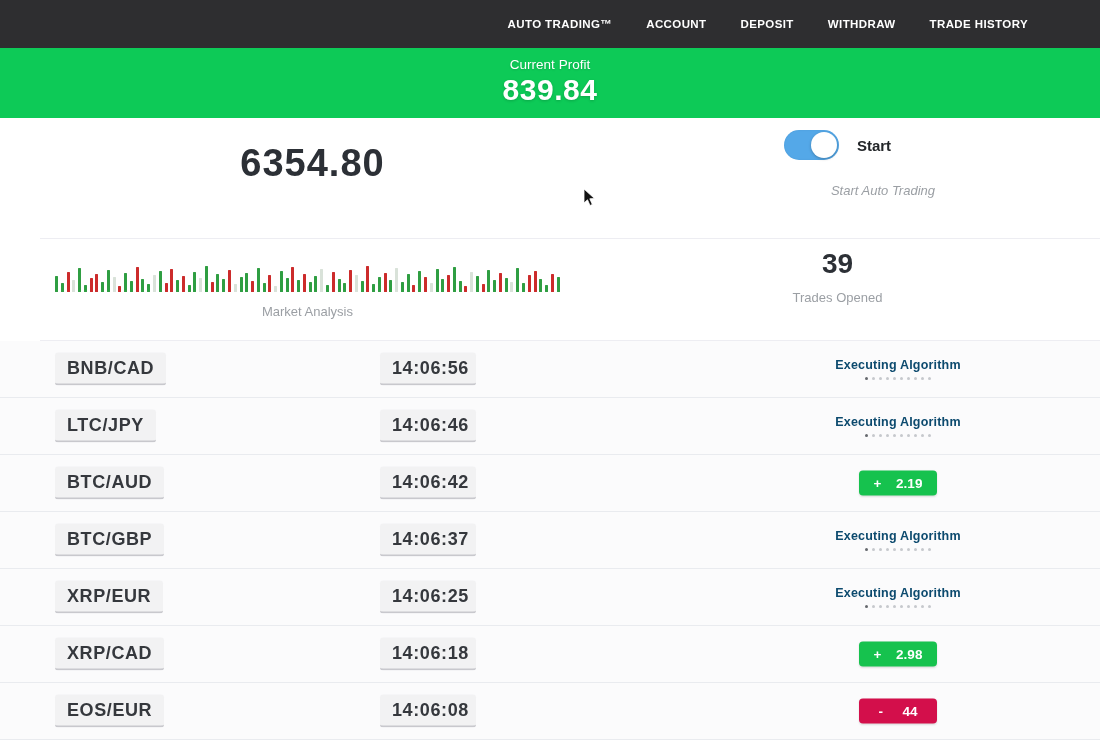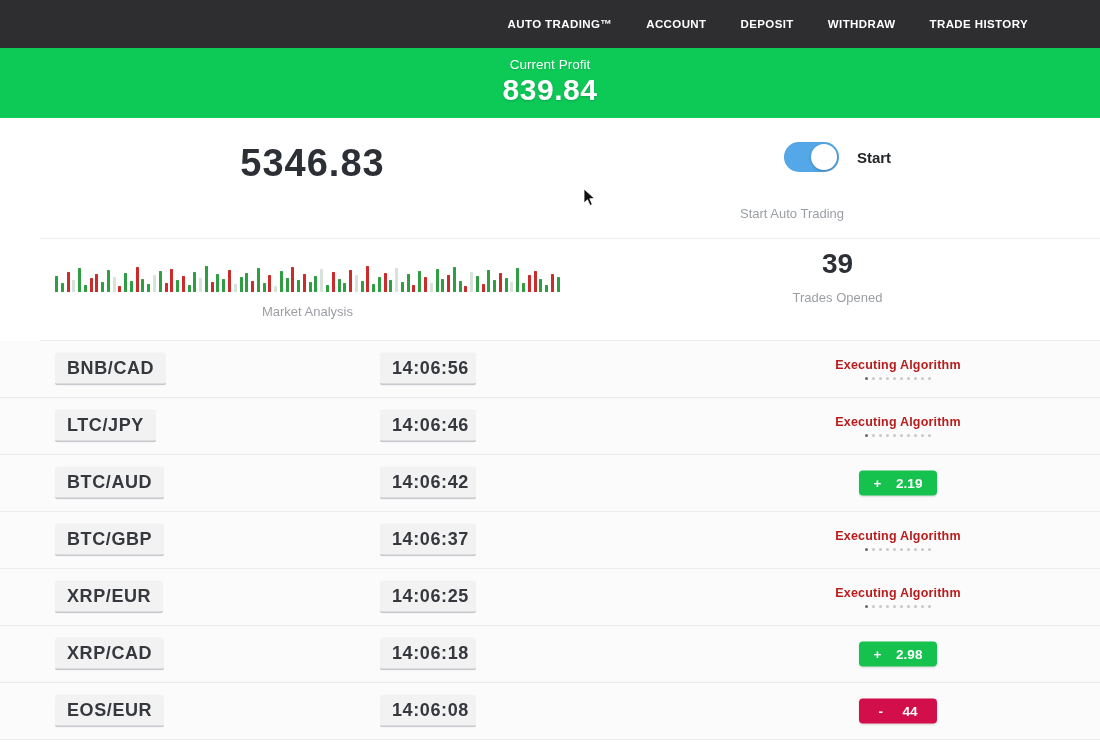--- a/index.html
+++ b/index.html
@@ -25,33 +25,33 @@
   .banner .banner-value {
     font-size:30px; font-weight:bold; letter-spacing:.5px; margin-top:1px;
     text-shadow:0 1px 3px rgba(0,0,0,.18);
   }
   
   .stats { position:relative; height:223px; background:#fff; }
   .balance-block { position:absolute; left:40px; top:24px; width:545px; text-align:center; }
   .balance-value { font-size:38px; font-weight:bold; color:#2c3036; letter-spacing:1px; }
   .muted-label { font-size:13px; color:#9b9fa4; }
   .balance-block .muted-label { margin-top:14px; }
-  .autotrade-block { position:absolute; left:740px; top:24px; width:195px; text-align:left; }
+  .autotrade-block { position:absolute; left:740px; top:12px; width:195px; text-align:right; }
   .toggle-row { display:flex; align-items:center; justify-content:center; gap:18px; }
   .toggle {
     width:55px; height:30px; border-radius:15px; background:#54a8e8;
     position:relative; cursor:pointer; flex:0 0 auto;
     box-shadow:inset 0 0 2px rgba(0,0,0,.08);
   }
   .toggle .knob {
     position:absolute; top:2px; right:2px; width:26px; height:26px; border-radius:50%;
     background:#fff; box-shadow:0 1px 3px rgba(0,0,0,.25);
   }
   .toggle-label { font-size:15px; font-weight:bold; color:#232629; }
-  .autotrade-block .muted-label { margin-top:34px; }
+  .autotrade-block .muted-label { margin-top:23px;font-style:italic; }
   .sep { position:absolute; left:40px; right:0; border-top:1px solid #ededf2; }
   .sep1 { top:120px; }
   .sep2 { top:222px; }
   .market-block { position:absolute; left:40px; top:144px; width:535px; text-align:center; }
   .mchart {
     width:505px; height:30px; margin:0 auto;
     display:flex; align-items:flex-end; justify-content:space-between;
   }
   .mbar { display:inline-block; width:3px; border-radius:.5px; }
   .market-block .muted-label { margin-top:12px; }
@@ -71,21 +71,21 @@
   }
   .col-pair { position:absolute; left:55px; top:50%; transform:translateY(-50%); }
   .col-time {
     position:absolute; left:380px; width:96px; text-align:center;
     top:50%; transform:translateY(-50%);
   }
   .col-status {
     position:absolute; left:810px; width:176px; text-align:center;
     top:50%; transform:translateY(-50%);
   }
-  .exec-label { font-size:12.5px; font-weight:bold; color:#b91c1c; letter-spacing:.2px; }
+  .exec-label { font-size:12.5px; font-weight:bold; color:#0c4a6e; letter-spacing:.2px; }
   .dots { margin-top:5px; display:flex; justify-content:center; gap:4px; }
   .dot { width:3px; height:3px; border-radius:50%; background:#c6c9cd; }
   .dot.active { background:#66696e; }
   .result-badge {
     display:inline-flex; width:78px; justify-content:space-evenly; align-items:center;
     padding:5px 0; border-radius:4px; color:#fff; font-size:13.5px; font-weight:bold;
     box-shadow:0 1px 2px rgba(0,0,0,.12);
   }
   .result-badge.profit { background:#16c24e; }
   .result-badge.loss { background:#d30f4b; }
@@ -103,21 +103,21 @@
   <span class="nav-item">TRADE HISTORY</span>
 </div>
 
 <div class="banner">
   <div class="banner-label">Current Profit</div>
   <div class="banner-value">839.84</div>
 </div>
 
 <div class="stats">
   <div class="balance-block">
-    <div class="balance-value">5346.83</div>
+    <div class="balance-value">6354.80</div>
   </div>
 
   <div class="autotrade-block">
     <div class="toggle-row">
       <div class="toggle">
         <div class="knob"></div>
       </div>
       <span class="toggle-label">Start</span>
     </div>
     <div class="muted-label">Start Auto Trading</div>

